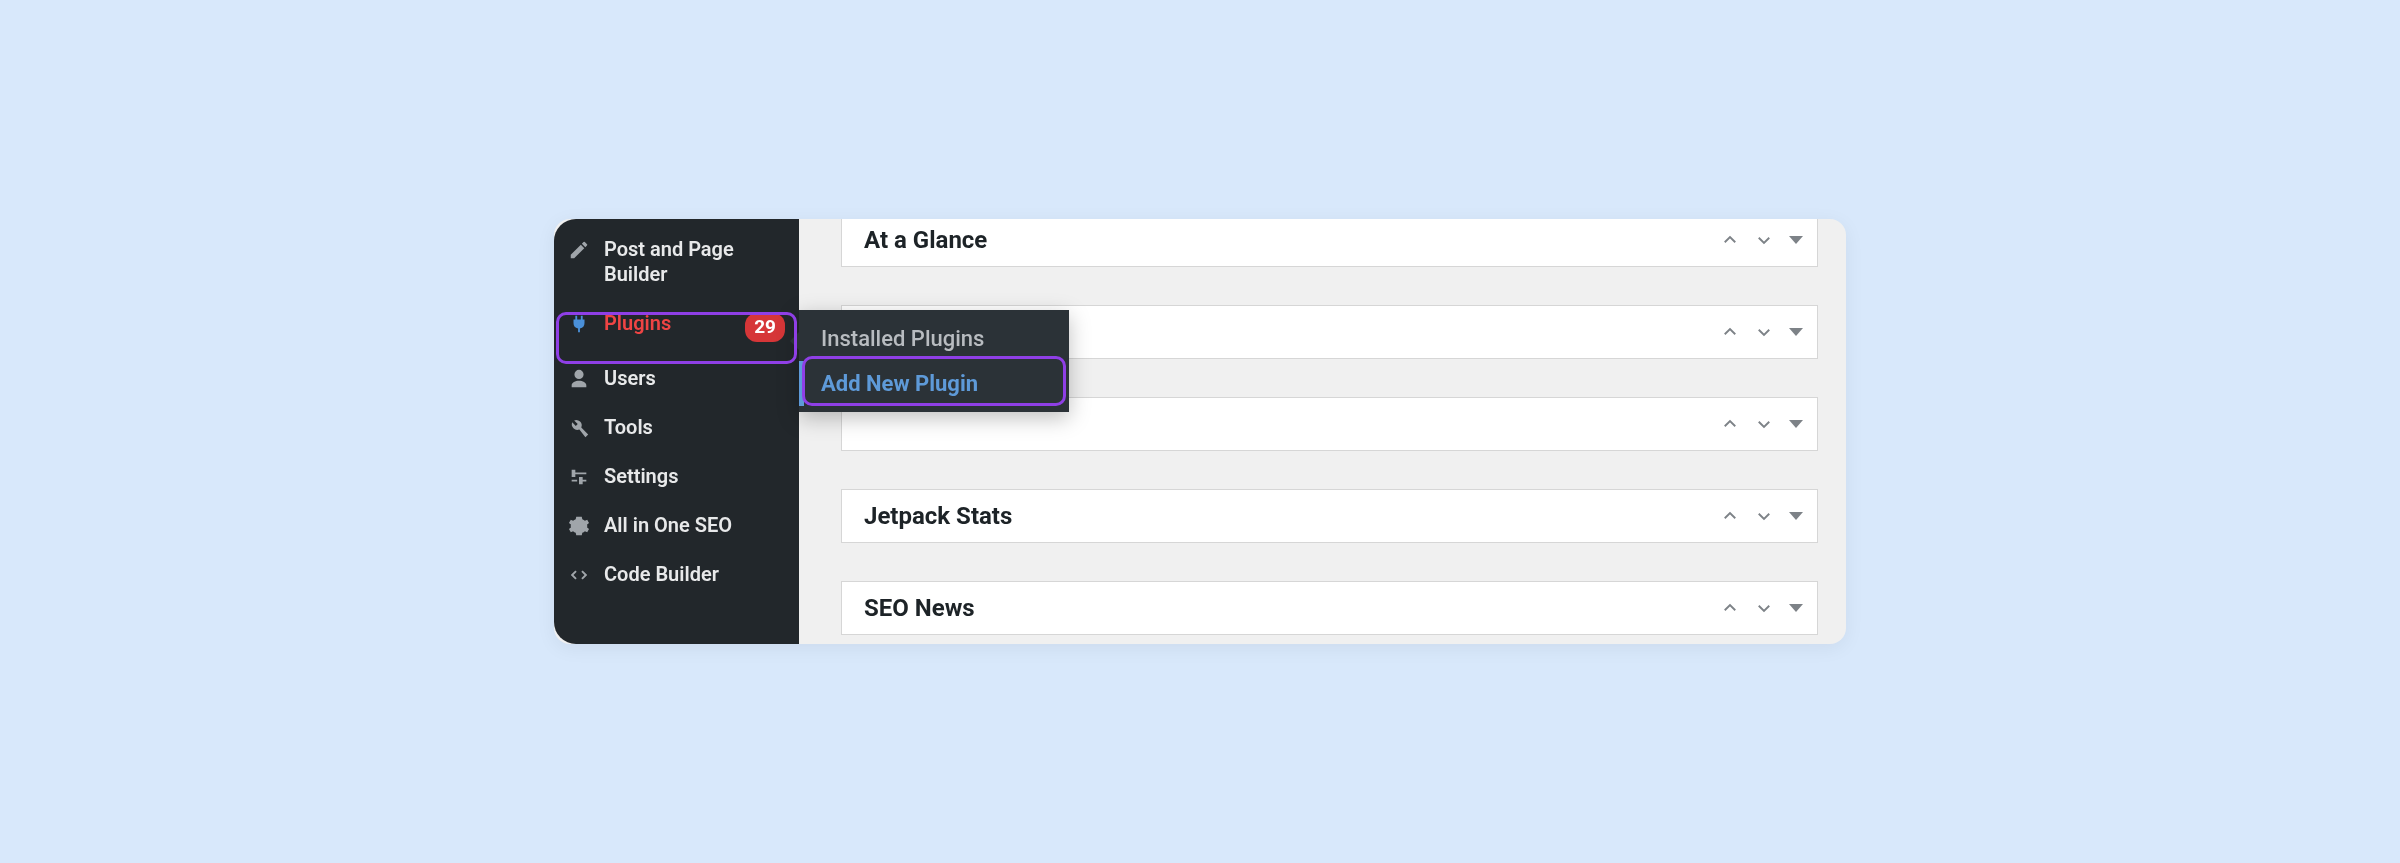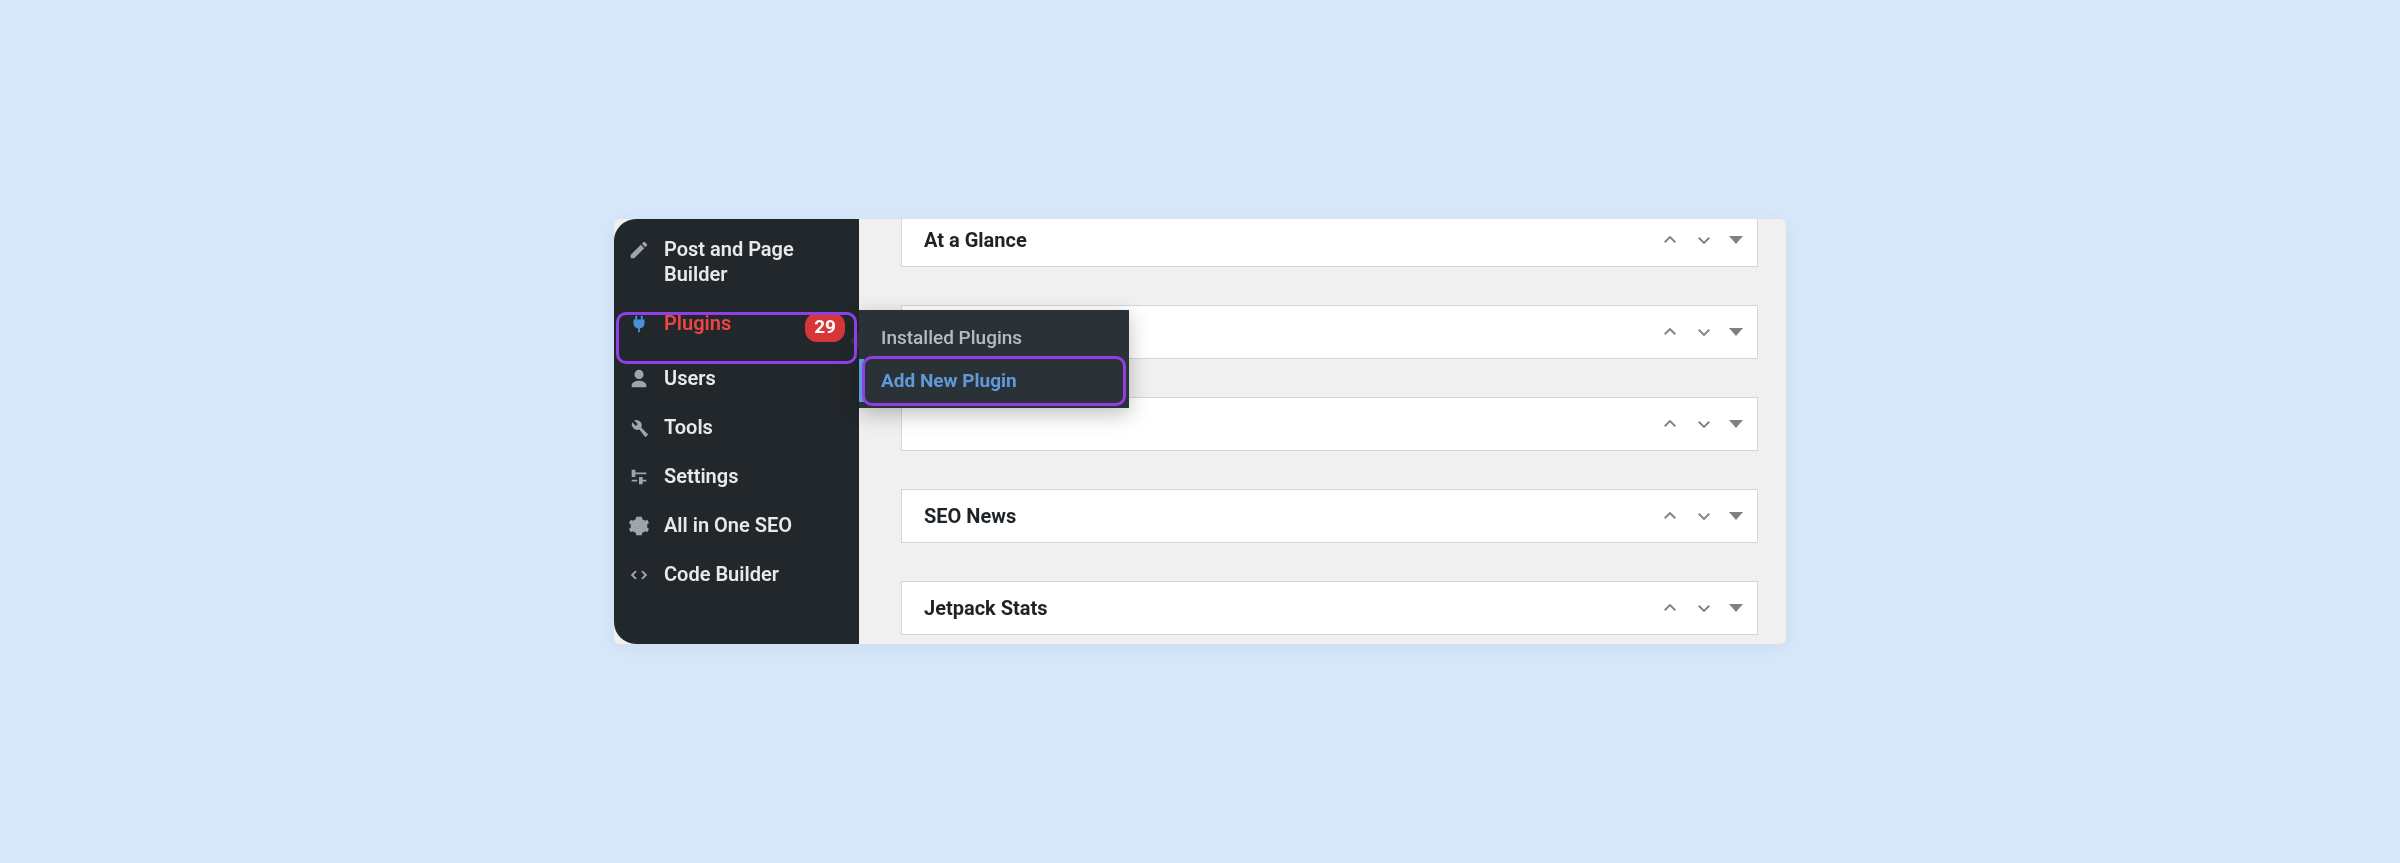--- a/index.html
+++ b/index.html
@@ -7,24 +7,24 @@
   body {
     background: #d8e8fb;
     font-family: -apple-system, BlinkMacSystemFont, "Segoe UI", Roboto, Helvetica, Arial, sans-serif;
     display: flex;
     align-items: center;
     justify-content: center;
     min-height: 863px;
   }
 
   .canvas {
-    width: 1172px;
+    width: 1292px;
     height: 425px;
     background: #f0f0f0;
-    border-radius: 6px;
+    border-radius: 16px;
     position: relative;
     overflow: visible;
     box-shadow: 0 4px 20px rgba(0,0,0,0.06);
   }
 
   
   .sidebar {
     position: absolute;
     left: 0; top: 0;
     width: 245px;
@@ -97,21 +97,21 @@
     content: "";
     position: absolute;
     left: -9px;
     top: 22px;
     border-top: 9px solid transparent;
     border-bottom: 9px solid transparent;
     border-right: 9px solid #2b3237;
   }
   .fly-item {
     padding: 10px 22px;
-    font-size: 19px;
+    font-size: 22px;
     font-weight: 500;
     cursor: pointer;
     position: relative;
     color: #b8bcc0;
   }
   .fly-item.current {
     color: #5e9ad8;
     font-weight: bold;
   }
   .fly-item.current::before {
@@ -148,21 +148,21 @@
     height: 54px;
     display: flex;
     align-items: center;
     padding: 0 14px 0 22px;
     margin-top: 38px;
     position: relative;
   }
   .widget:first-child { margin-top: -6px; }
   .widget .title {
     flex: 1;
-    font-size: 20px;
+    font-size: 24px;
     font-weight: 700;
     color: #1d2327;
   }
   .widget .controls {
     display: flex;
     align-items: center;
     gap: 16px;
   }
   .chev {
     width: 18px; height: 18px;
@@ -302,38 +302,38 @@
         <span class="chev">
             <svg viewBox="0 0 24 24" fill="none" stroke="currentColor" stroke-width="2.5">
               <polyline points="5 9 12 16 19 9"></polyline>
             </svg>
           </span>
         <span class="caret"></span>
       </span>
     </div>
 
     <div class="widget">
+      <span class="title">Jetpack Stats</span>
+      <span class="controls">
+        <span class="chev">
+            <svg viewBox="0 0 24 24" fill="none" stroke="currentColor" stroke-width="2.5">
+              <polyline points="5 15 12 8 19 15"></polyline>
+            </svg>
+          </span>
+        <span class="chev">
+            <svg viewBox="0 0 24 24" fill="none" stroke="currentColor" stroke-width="2.5">
+              <polyline points="5 9 12 16 19 9"></polyline>
+            </svg>
+          </span>
+        <span class="caret"></span>
+      </span>
+    </div>
+
+    <div class="widget">
       <span class="title">SEO News</span>
-      <span class="controls">
-        <span class="chev">
-            <svg viewBox="0 0 24 24" fill="none" stroke="currentColor" stroke-width="2.5">
-              <polyline points="5 15 12 8 19 15"></polyline>
-            </svg>
-          </span>
-        <span class="chev">
-            <svg viewBox="0 0 24 24" fill="none" stroke="currentColor" stroke-width="2.5">
-              <polyline points="5 9 12 16 19 9"></polyline>
-            </svg>
-          </span>
-        <span class="caret"></span>
-      </span>
-    </div>
-
-    <div class="widget">
-      <span class="title">Jetpack Stats</span>
       <span class="controls">
         <span class="chev">
             <svg viewBox="0 0 24 24" fill="none" stroke="currentColor" stroke-width="2.5">
               <polyline points="5 15 12 8 19 15"></polyline>
             </svg>
           </span>
         <span class="chev">
             <svg viewBox="0 0 24 24" fill="none" stroke="currentColor" stroke-width="2.5">
               <polyline points="5 9 12 16 19 9"></polyline>
             </svg>

